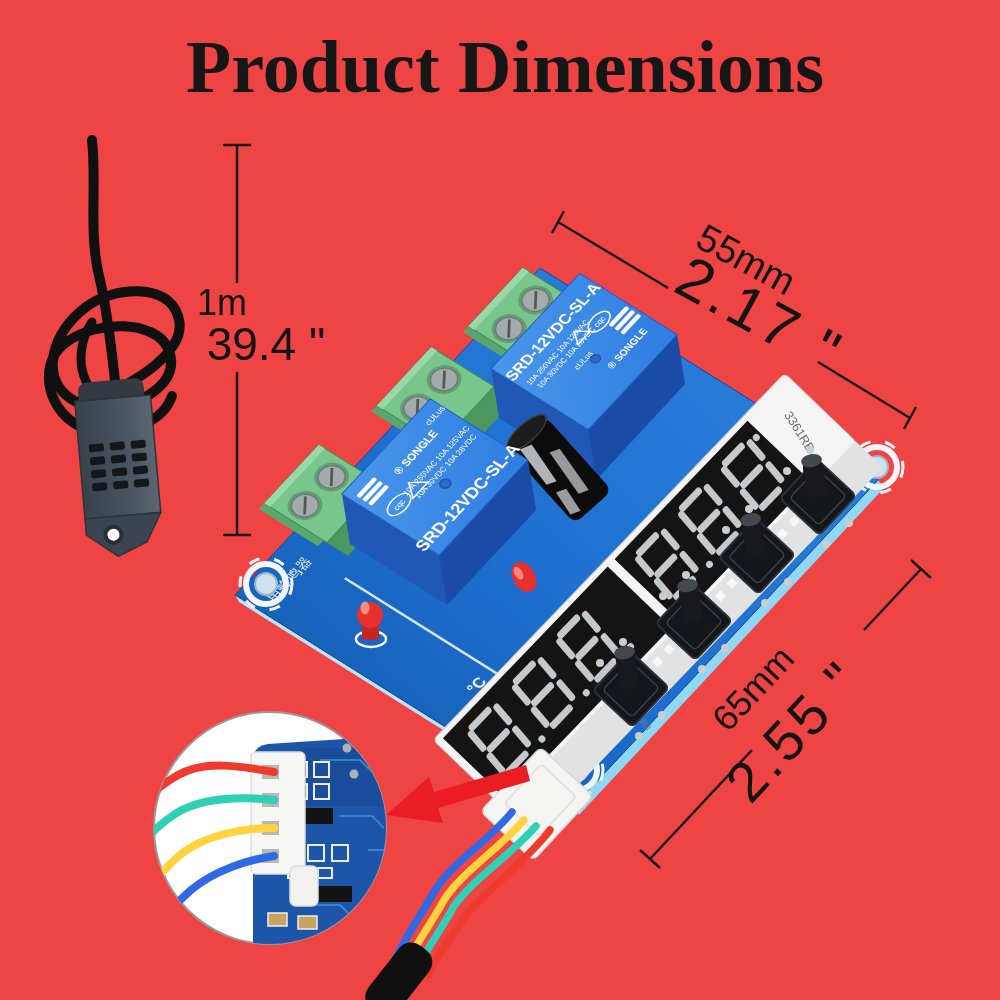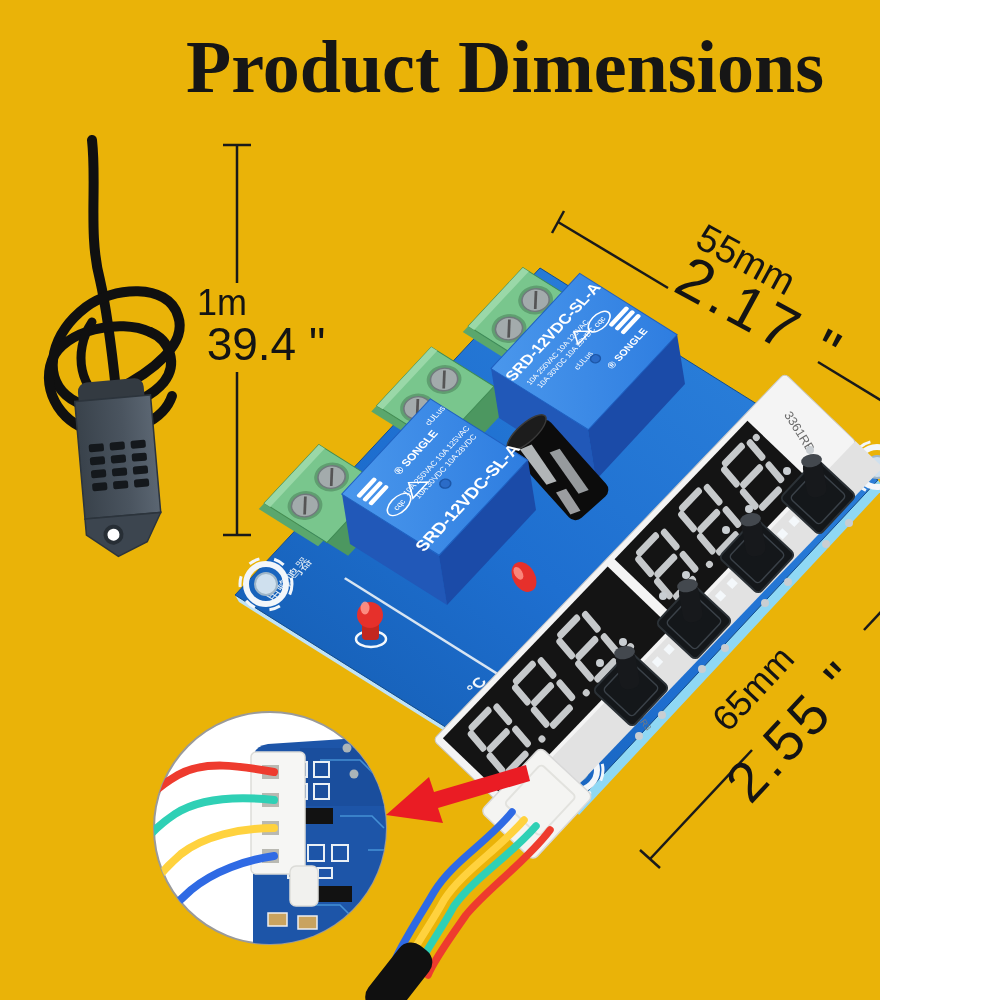--- a/index.html
+++ b/index.html
@@ -1,16 +1,16 @@
 <!DOCTYPE html>
 <html><head>
 <meta charset="utf-8">
 <style>
   html,body{margin:0;padding:0;background:#fff;}
-  #stage{position:relative;width:880px;height:1000px;background:#eab308;overflow:hidden;
+  #stage{position:relative;width:1000px;height:1000px;background:#ef4444;overflow:hidden;
          font-family:"Liberation Sans","DejaVu Sans",sans-serif;}
   svg{display:block;}
   text{font-family:"Liberation Sans","DejaVu Sans",sans-serif;}
   .title-t{font-family:"Liberation Serif","DejaVu Serif",serif;font-weight:bold;}
   .dim-t{fill:#141414;}
 </style>
 </head>
 <body>
 
 <div id="stage">

